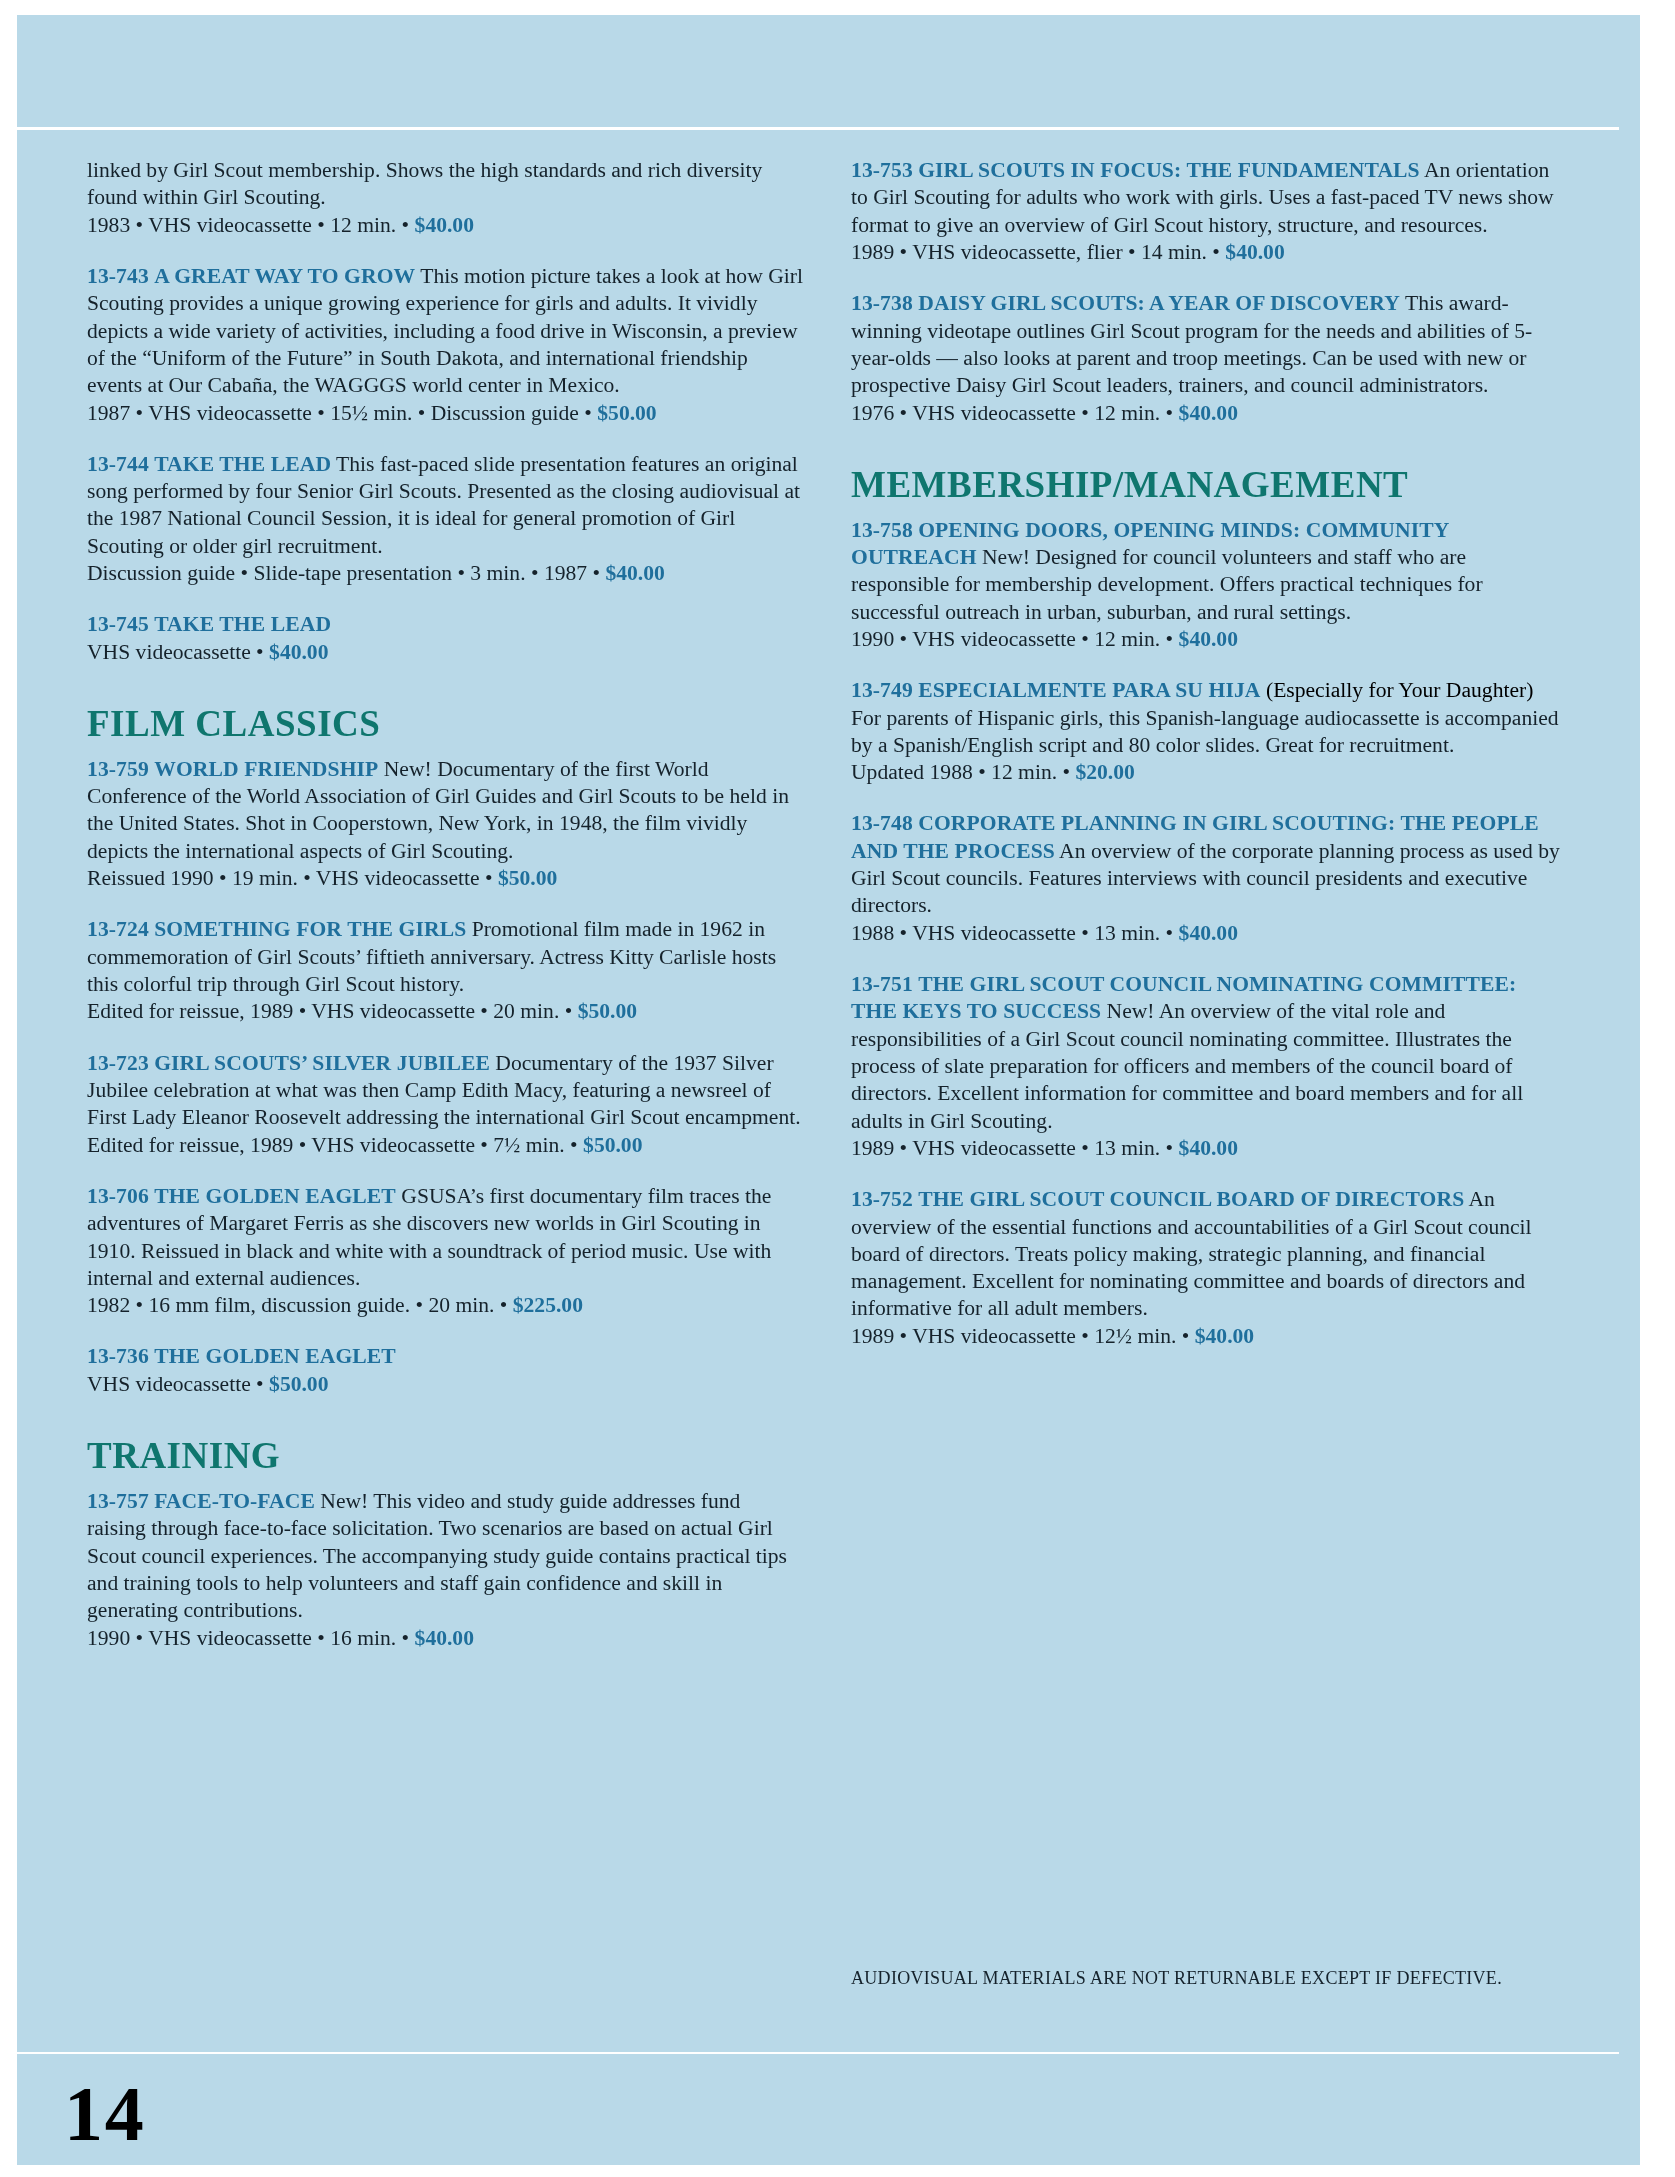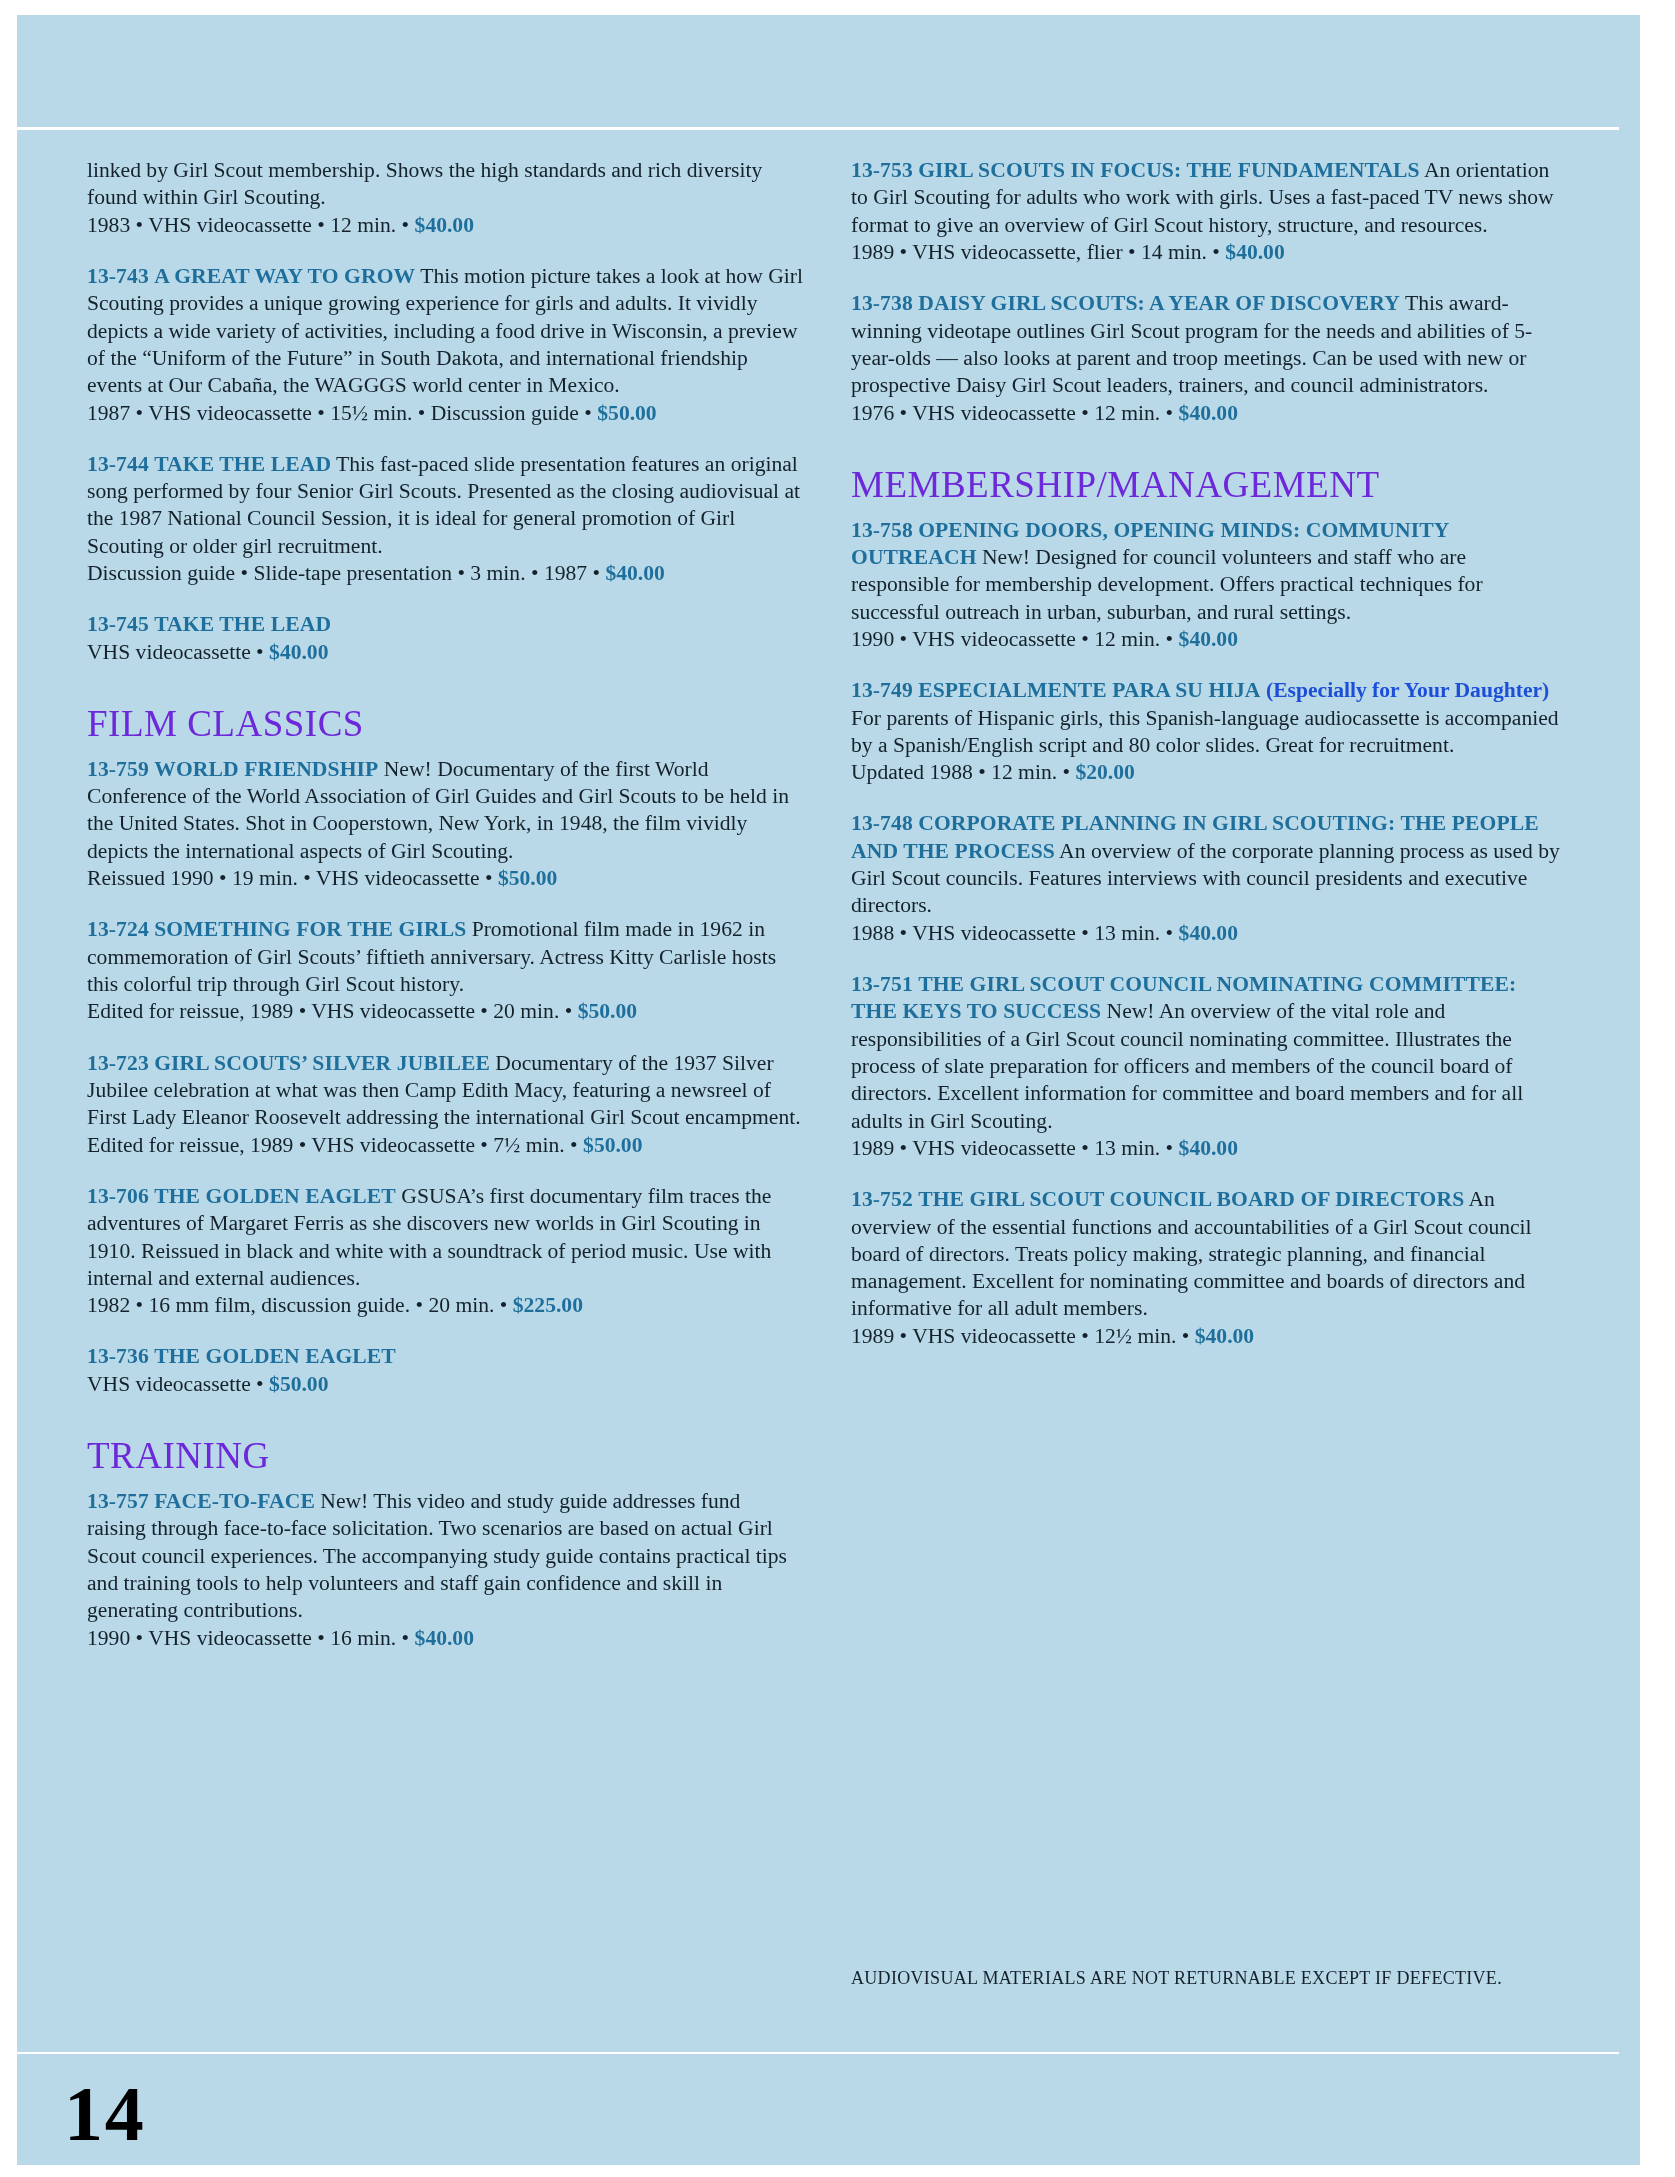--- a/index.html
+++ b/index.html
@@ -79,34 +79,34 @@
     color: #15222b;
     text-align: left;
   }
   .entry:last-child { margin-bottom: 0; }
   .code {
     color: #1f6f9c;
     font-weight: bold;
     letter-spacing: 0.1px;
   }
   .bold-dark {
-    font-weight: bold;
-    color: #1d4ed8;
+    font-weight: normal;
+    color: #000000;
   }
   .price {
     color: #1f6f9c;
     font-weight: bold;
   }
   .meta {
     display: block;
   }
   .section-head {
     font-size: 37px;
-    font-weight: normal;
-    color: #6d28d9;
+    font-weight: bold;
+    color: #0f766e;
     letter-spacing: 0.5px;
     margin: 39px 0 12px 0;
     line-height: 1.05;
   }
   .footnote {
     position: absolute;
     left: 776px;
     top: 1810px;
     width: 716px;
     font-size: 18px;

